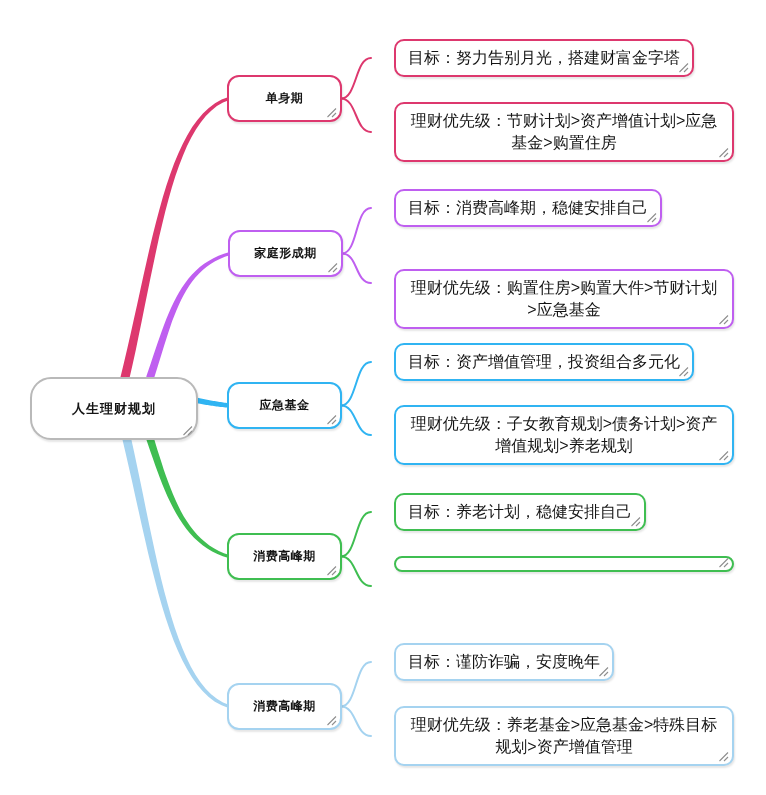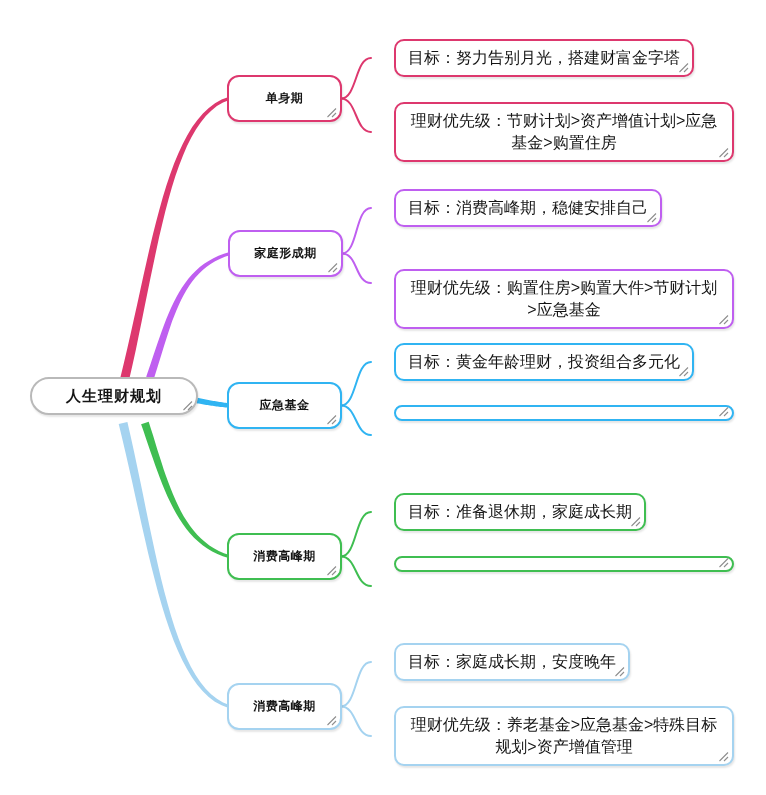--- a/index.html
+++ b/index.html
@@ -8,23 +8,23 @@
     font-family:"Liberation Sans","DejaVu Sans",sans-serif;
   }
   #connectors{position:absolute;left:0;top:0;z-index:0;}
   .node{
     position:absolute;z-index:1;background:#fff;box-sizing:border-box;
     display:flex;align-items:center;justify-content:center;
     color:#141414;border-radius:10px;
     box-shadow:1px 2px 2px rgba(0,0,0,.10);
   }
   .root{
-    left:30px;top:377px;width:168px;height:38px;
+    left:30px;top:377px;width:168px;height:63px;
     border:2px solid #b9b9b9;border-radius:21px;
-    font-weight:700;font-size:15px;letter-spacing:1px;
+    font-weight:700;font-size:13px;letter-spacing:1px;
   }
   .branch{
     width:115px;height:47px;border:2.5px solid var(--c);
     border-radius:12px;font-weight:700;font-size:12px;letter-spacing:.5px;
   }
   .leaf{
     left:370px;border:2px solid var(--c);border-radius:10px;
     font-size:16px;line-height:22px;padding:6px 12px;text-align:center;margin-left:24px;
   }
   .leaf.single{white-space:nowrap;width:max-content;}
@@ -111,61 +111,62 @@
   </div>
 
   <div style="display:contents">
     <div class="node branch b2" id="b2" style="--c: #30b4f2;">
       <span class="lbl">应急基金</span>
       <span class="handle"><svg width="11" height="11" viewBox="0 0 11 11">
             <path d="M1.5 10 L10 1.5 M6 10 L10 6" stroke="#8f8f8f" stroke-width="1.1" fill="none"></path>
           </svg></span>
     </div>
     <div class="node leaf single b2a" id="b2a" style="--c: #30b4f2;">
-      <span class="lbl">目标：黄金年龄理财，投资组合多元化</span>
+      <span class="lbl">目标：资产增值管理，投资组合多元化</span>
       <span class="handle"><svg width="11" height="11" viewBox="0 0 11 11">
             <path d="M1.5 10 L10 1.5 M6 10 L10 6" stroke="#8f8f8f" stroke-width="1.1" fill="none"></path>
           </svg></span>
     </div>
     <div class="node leaf double b2b" id="b2b" style="--c: #30b4f2;">
+      <span class="lbl">理财优先级：子女教育规划&gt;债务计划&gt;资产增值规划&gt;养老规划</span>
       <span class="handle"><svg width="11" height="11" viewBox="0 0 11 11">
             <path d="M1.5 10 L10 1.5 M6 10 L10 6" stroke="#8f8f8f" stroke-width="1.1" fill="none"></path>
           </svg></span>
     </div>
   </div>
 
   <div style="display:contents">
     <div class="node branch b3" id="b3" style="--c: #3fbe51;">
       <span class="lbl">消费高峰期</span>
       <span class="handle"><svg width="11" height="11" viewBox="0 0 11 11">
             <path d="M1.5 10 L10 1.5 M6 10 L10 6" stroke="#8f8f8f" stroke-width="1.1" fill="none"></path>
           </svg></span>
     </div>
     <div class="node leaf single b3a" id="b3a" style="--c: #3fbe51;">
-      <span class="lbl">目标：准备退休期，家庭成长期</span>
+      <span class="lbl">目标：养老计划，稳健安排自己</span>
       <span class="handle"><svg width="11" height="11" viewBox="0 0 11 11">
             <path d="M1.5 10 L10 1.5 M6 10 L10 6" stroke="#8f8f8f" stroke-width="1.1" fill="none"></path>
           </svg></span>
     </div>
     <div class="node leaf double b3b" id="b3b" style="--c: #3fbe51;">
       <span class="handle"><svg width="11" height="11" viewBox="0 0 11 11">
             <path d="M1.5 10 L10 1.5 M6 10 L10 6" stroke="#8f8f8f" stroke-width="1.1" fill="none"></path>
           </svg></span>
     </div>
   </div>
 
   <div style="display:contents">
     <div class="node branch b4" id="b4" style="--c: #a5d3f0;">
       <span class="lbl">消费高峰期</span>
       <span class="handle"><svg width="11" height="11" viewBox="0 0 11 11">
             <path d="M1.5 10 L10 1.5 M6 10 L10 6" stroke="#8f8f8f" stroke-width="1.1" fill="none"></path>
           </svg></span>
     </div>
     <div class="node leaf single b4a" id="b4a" style="--c: #a5d3f0;">
-      <span class="lbl">目标：家庭成长期，安度晚年</span>
+      <span class="lbl">目标：谨防诈骗，安度晚年</span>
       <span class="handle"><svg width="11" height="11" viewBox="0 0 11 11">
             <path d="M1.5 10 L10 1.5 M6 10 L10 6" stroke="#8f8f8f" stroke-width="1.1" fill="none"></path>
           </svg></span>
     </div>
     <div class="node leaf double b4b" id="b4b" style="--c: #a5d3f0;">
       <span class="lbl">理财优先级：养老基金&gt;应急基金&gt;特殊目标规划&gt;资产增值管理</span>
       <span class="handle"><svg width="11" height="11" viewBox="0 0 11 11">
             <path d="M1.5 10 L10 1.5 M6 10 L10 6" stroke="#8f8f8f" stroke-width="1.1" fill="none"></path>
           </svg></span>
     </div>

